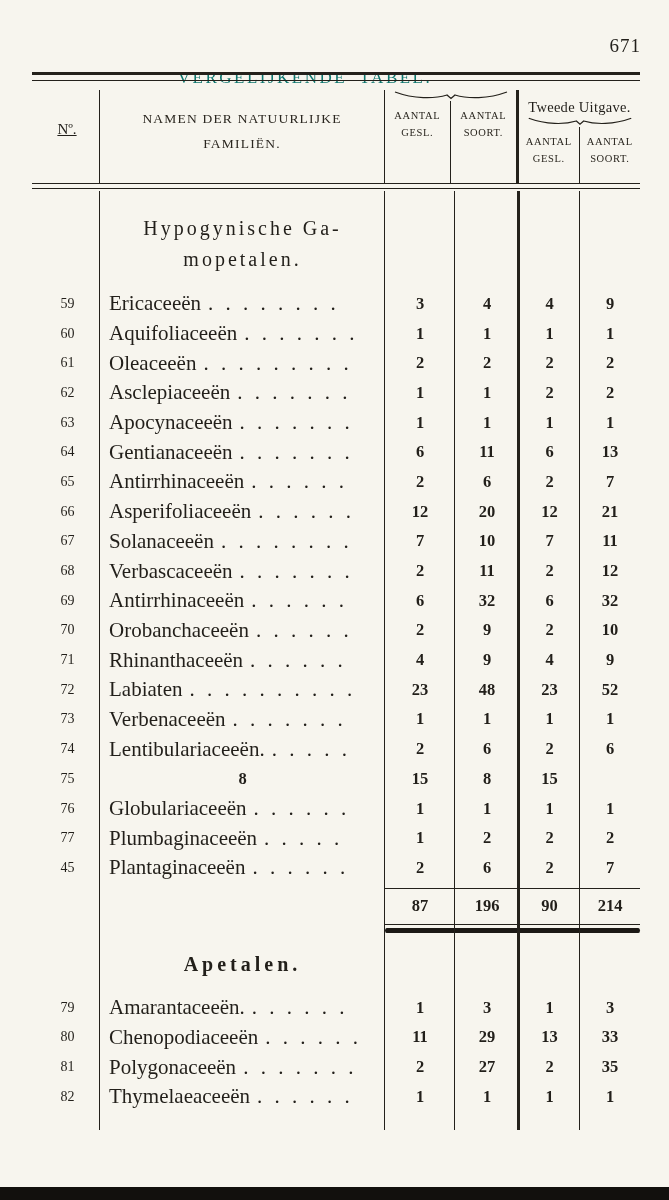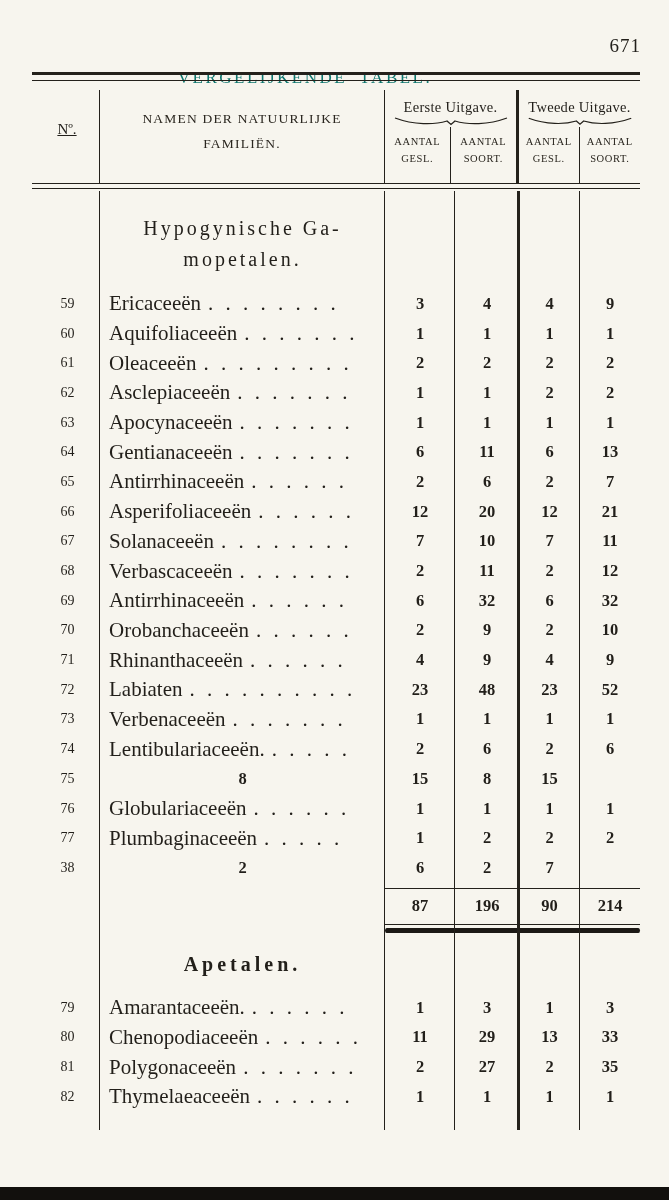--- a/index.html
+++ b/index.html
@@ -102,21 +102,20 @@
 
   <div class="top-rule"></div>
 
   <div class="thead">
     <div class="no-h">Nº.</div>
     <div class="names-h">
       <div>NAMEN DER NATUURLIJKE</div>
       <div>FAMILIËN.</div>
     </div>
     <div class="group group-1">
-      <div class="group-title">Eerste Uitgave.</div>
       <div class="brace-wrap">
         <svg width="118" height="10" viewBox="0 0 118 10">
           <path d="M3,2 C22,9 42,9 55,5 L59,8.5 L63,5 C76,9 96,9 115,2" fill="none" stroke="#24211b" stroke-width="1.3"></path>
         </svg>
       </div>
       <div class="subrow">
         <div class="sub sub-left">
           <span>AANTAL</span>
           <span>GESL.</span>
         </div>
@@ -326,21 +325,22 @@
         <div class="trow">
           <div class="c-no">77</div>
           <div class="c-name"><span>Plumbaginaceeën</span><span class="dots">. . . . .</span></div>
           <div class="c-num">1</div>
           <div class="c-num">2</div>
           <div class="c-num">2</div>
           <div class="c-num">2</div>
         </div>
 
         <div class="trow">
-          <div class="c-no">38</div>
+          <div class="c-no">45</div>
+          <div class="c-name"><span>Plantaginaceeën</span><span class="dots">. . . . . .</span></div>
           <div class="c-num">2</div>
           <div class="c-num">6</div>
           <div class="c-num">2</div>
           <div class="c-num">7</div>
         </div>
       </div>
 
     <div class="totals-block">
       <div class="totals-rule"></div>
       <div class="totals-row">

